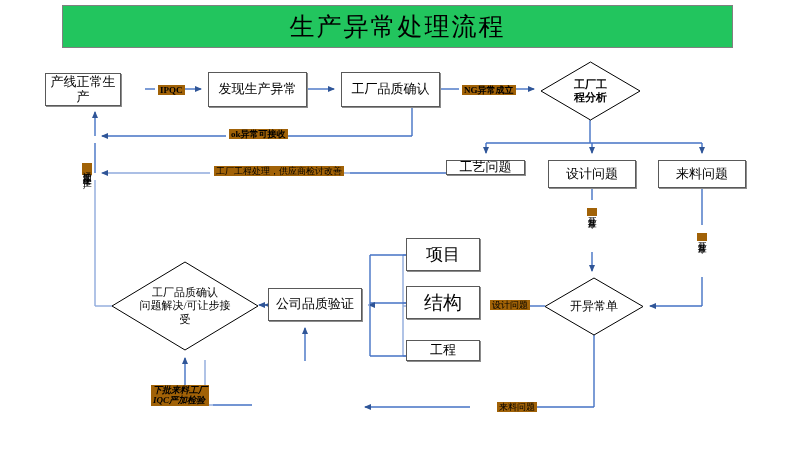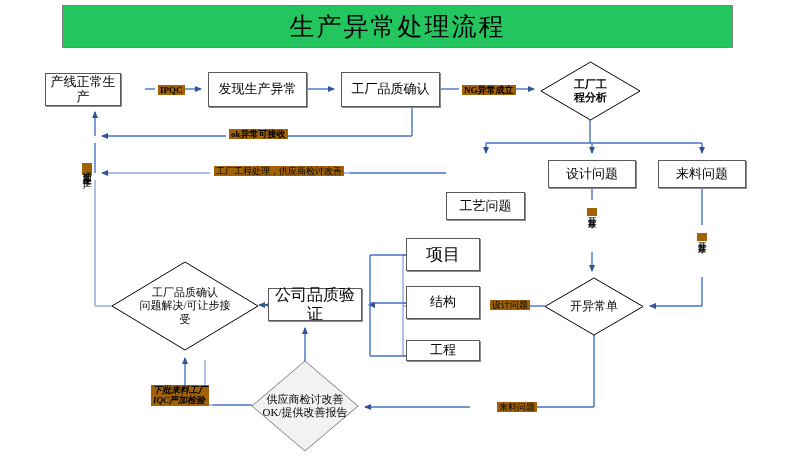--- a/index.html
+++ b/index.html
@@ -211,33 +211,33 @@
   <div class="title-box">
     <span class="title-text">生产异常处理流程</span>
   </div>
 
   <div class="node-box" id="n-production-normal" style="left: 45px; top: 73px; width: 76px; height: 33px; font-size: 13px;">产线正常生产</div>
 
   <div class="node-box" id="n-find-abnormal" style="left: 208px; top: 72px; width: 99px; height: 35px; font-size: 13px;">发现生产异常</div>
 
   <div class="node-box" id="n-factory-qc-confirm" style="left: 341px; top: 72px; width: 99px; height: 35px; font-size: 13px;">工厂品质确认</div>
 
-  <div class="node-box" id="n-process-issue" style="left: 446px; top: 160px; width: 79px; height: 28px; font-size: 13px; margin-top: 32px;">工艺问题</div>
+  <div class="node-box" id="n-process-issue" style="left: 446px; top: 160px; width: 79px; height: 15px; font-size: 13px;">工艺问题</div>
 
   <div class="node-box" id="n-design-issue" style="left: 548px; top: 160px; width: 88px; height: 28px; font-size: 13px;">设计问题</div>
 
   <div class="node-box" id="n-material-issue" style="left: 658px; top: 160px; width: 88px; height: 28px; font-size: 13px;">来料问题</div>
 
   <div class="node-box" id="n-project" style="left: 406px; top: 238px; width: 74px; height: 33px; font-size: 17px;">项目</div>
 
-  <div class="node-box" id="n-structure" style="left: 406px; top: 286px; width: 74px; height: 33px; font-size: 13px;">结构</div>
+  <div class="node-box" id="n-structure" style="left: 406px; top: 286px; width: 74px; height: 33px; font-size: 19px;">结构</div>
 
   <div class="node-box" id="n-engineering" style="left: 406px; top: 340px; width: 74px; height: 21px; font-size: 13px;">工程</div>
 
-  <div class="node-box" id="n-company-qc-verify" style="left: 268px; top: 288px; width: 94px; height: 33px; font-size: 16px;">公司品质验证</div>
+  <div class="node-box" id="n-company-qc-verify" style="left: 268px; top: 288px; width: 94px; height: 33px; font-size: 13px;">公司品质验证</div>
 
   <div class="diamond" id="d-factory-eng-analysis" style="left: 541px; top: 62px; width: 99px; height: 58px;">
     <svg viewBox="0 0 100 100" preserveAspectRatio="none" width="99" height="58">
       <polygon points="50,0 100,50 50,100 0,50" fill="#ffffff" stroke="#000000" stroke-width="1" vector-effect="non-scaling-stroke"></polygon>
     </svg>
     <div class="diamond-label" style="font-size: 11px; width: 79px; left: 10px; font-weight: bold;">工厂工
 程分析</div>
   </div>
 
   <div class="diamond" id="d-factory-qc-resolved" style="left: 112px; top: 262px; width: 146px; height: 88px;">
@@ -249,27 +249,20 @@
 受</div>
   </div>
 
   <div class="diamond" id="d-company-quality" style="left: 545px; top: 278px; width: 98px; height: 57px;">
     <svg viewBox="0 0 100 100" preserveAspectRatio="none" width="98" height="57">
       <polygon points="50,0 100,50 50,100 0,50" fill="#ffffff" stroke="#000000" stroke-width="1" vector-effect="non-scaling-stroke"></polygon>
     </svg>
     <div class="diamond-label" style="font-size: 12px;">开异常单</div>
   </div>
 
-  <div class="diamond" id="d-supplier-review" style="left: 252px; top: 361px; width: 106px; height: 90px;">
-    <svg viewBox="0 0 100 100" preserveAspectRatio="none" width="106" height="90">
-      <polygon points="50,0 100,50 50,100 0,50" fill="#f2f2f2" stroke="#7f7f7f" stroke-width="1" vector-effect="non-scaling-stroke"></polygon>
-    </svg>
-    <div class="diamond-label" style="font-size: 11px; width: 154px; left: -24px;">供应商检讨改善
-OK/提供改善报告</div>
-  </div>
 
   <div class="edge-label" id="l-ipqc" style="left: 158px; top: 85px;">IPQC</div>
 
   <div class="edge-label" id="l-ng" style="left: 462px; top: 85px;">NG异常成立</div>
 
   <div class="edge-label" id="l-ok" style="left: 229px; top: 129px;">ok异常可接收</div>
 
   <div class="edge-label plain" id="l-feh" style="left: 214px; top: 166px;">工厂工程处理，供应商检讨改善</div>
 
   <div class="edge-label plain vert" id="l-notify" style="left: 82px; top: 163px;">通知工厂正常生产</div>

